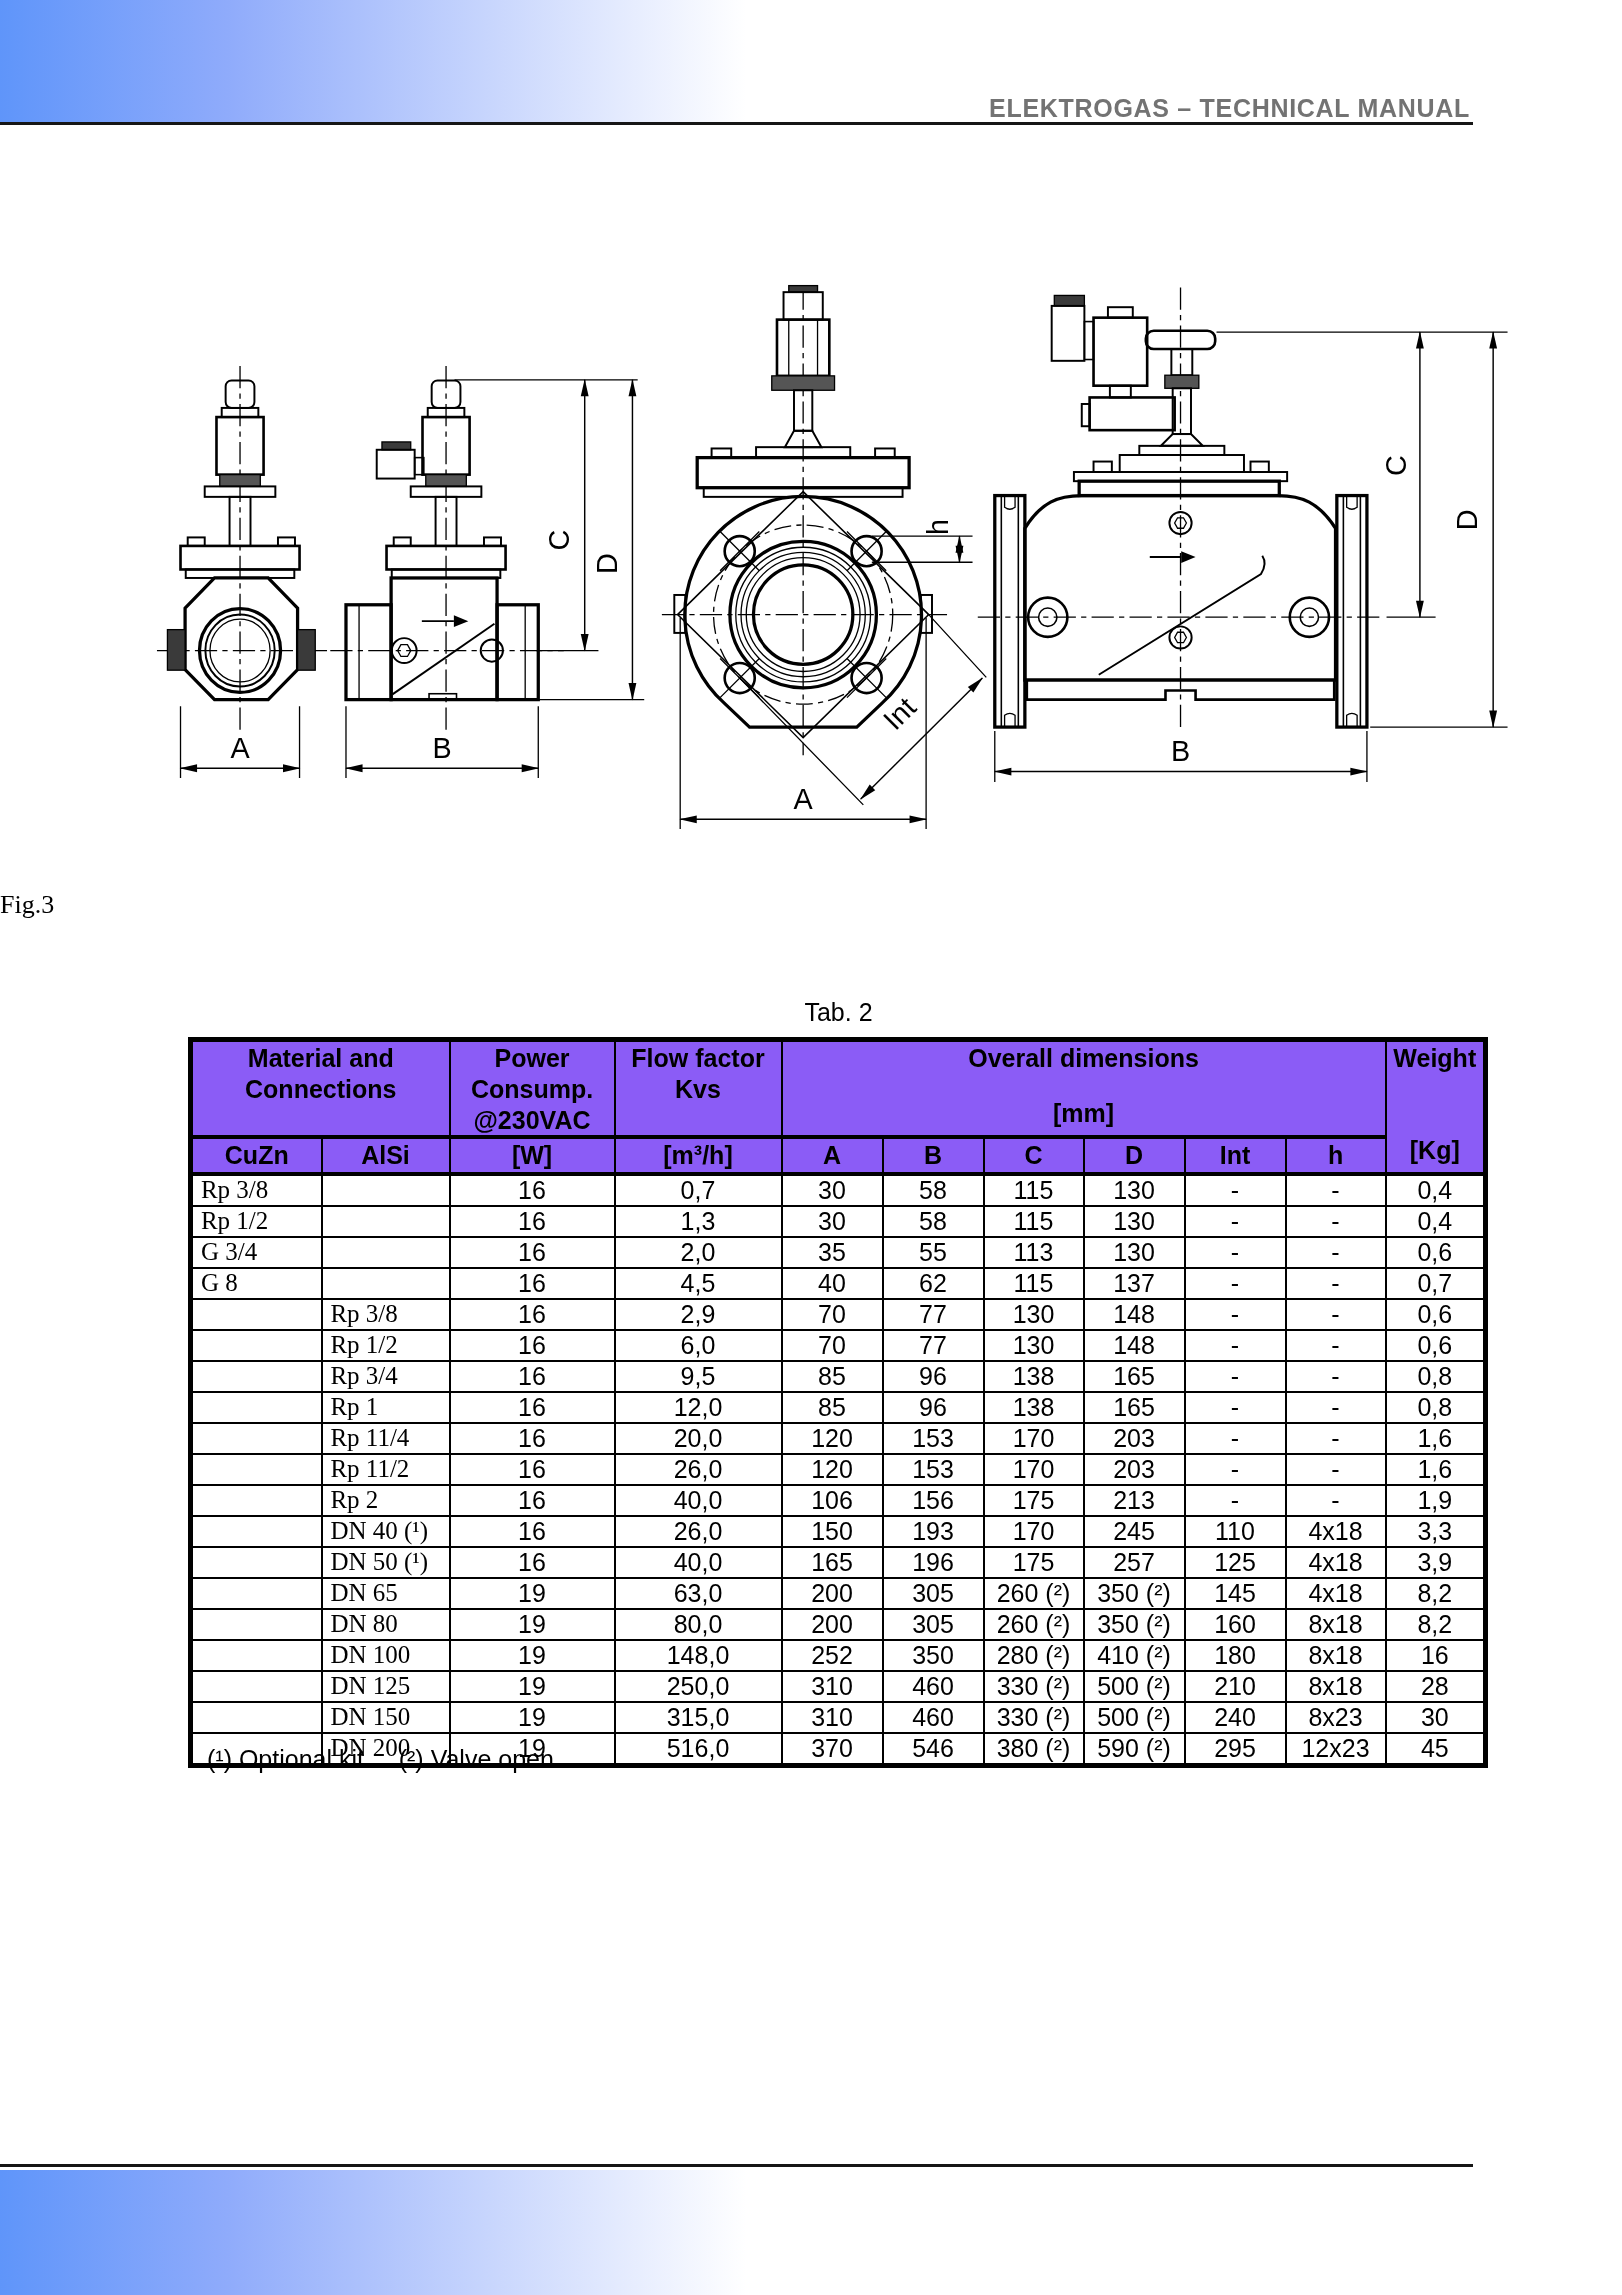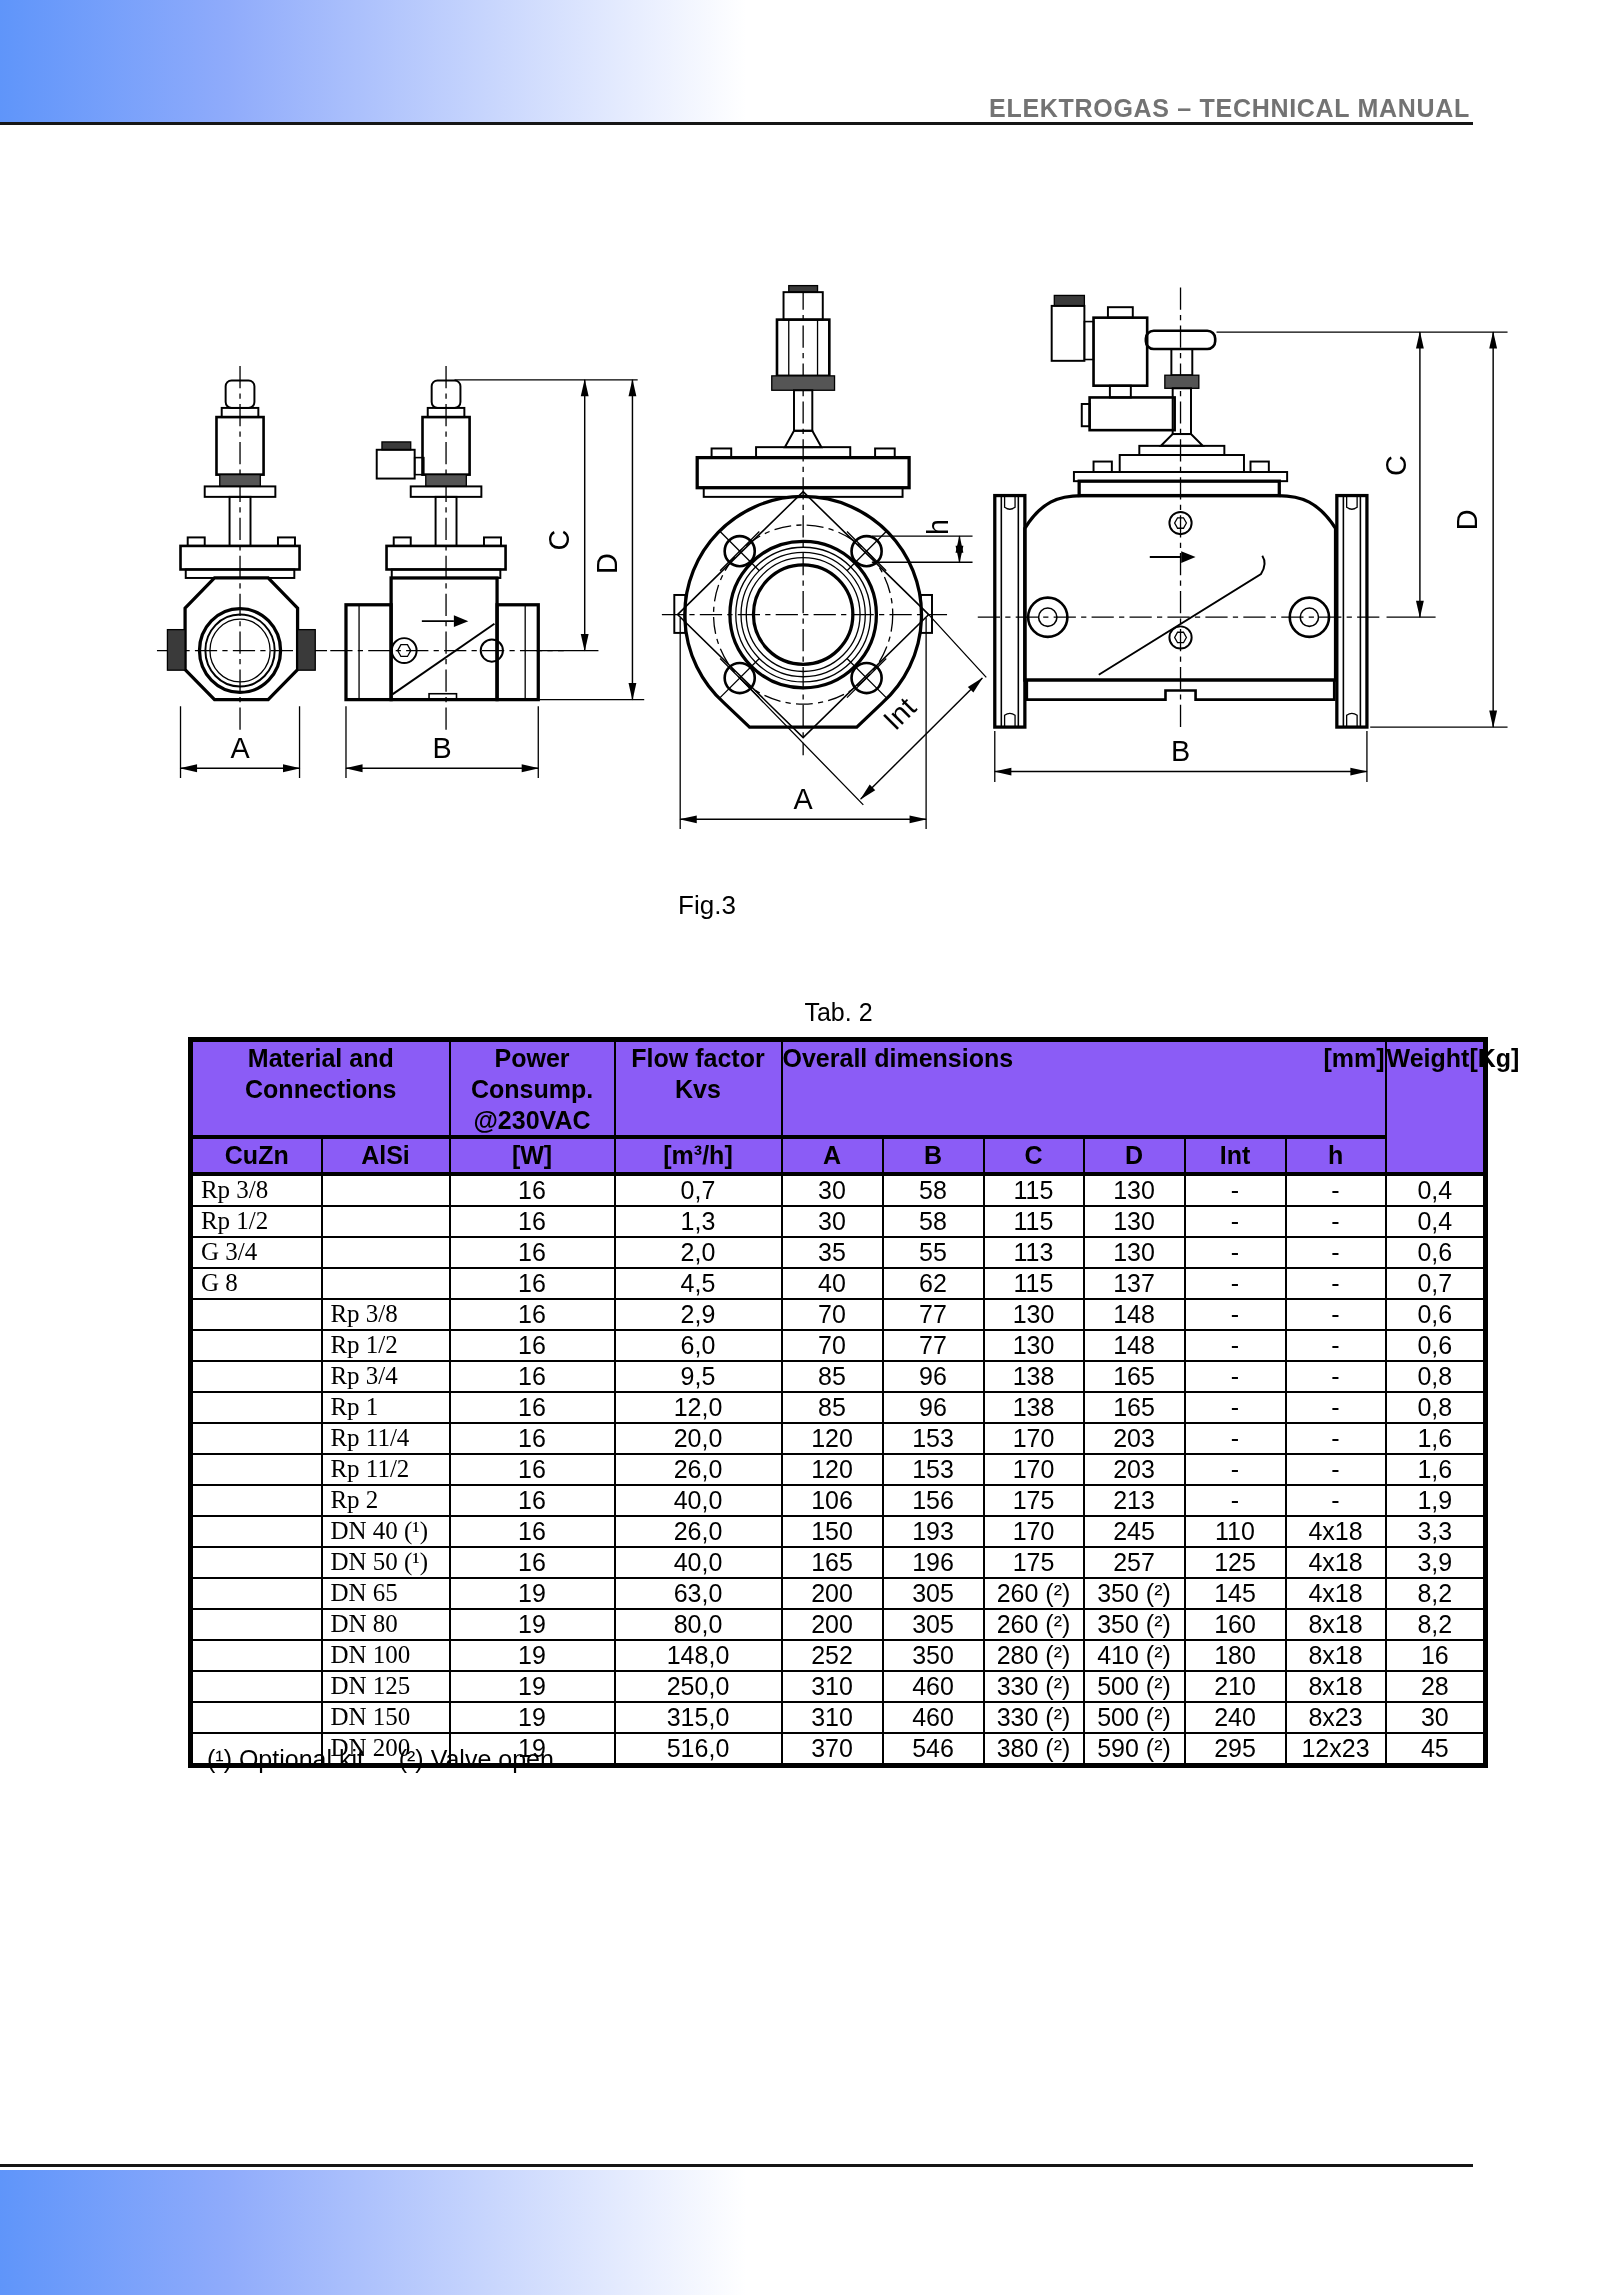--- a/index.html
+++ b/index.html
@@ -12,21 +12,21 @@
   .rule-top    { position:absolute; left:0; top:122px; width:1473px; height:3.3px; background:#161616; }
   .rule-bottom { position:absolute; left:0; top:2164px; width:1473px; height:3.3px; background:#161616; }
   .band-bottom { position:absolute; left:0; top:2170px; width:1622px; height:126px;
                  background:linear-gradient(90deg,#5f95fa 0%,#8fabfb 14%,#ffffff 46%); }
 
   .page-header-title { position:absolute; top:94px; right:152px;
                  font-size:25px; font-weight:bold; color:#737373; letter-spacing:0.7px; }
 
   
   .figure { position:absolute; left:0; top:281px; }
-  .fig-caption { position:absolute; top:890px; left:0; width:1414px; text-align:center; font-size:26px; }
+  .fig-caption { position:absolute; top:890px; left:0; width:1414px; font-size:26px;font-family:Liberation Serif, serif; }
 
   
   .o5   { fill:none; stroke:#000; stroke-width:5; }
   .o4   { fill:none; stroke:#000; stroke-width:4; }
   .o3   { fill:none; stroke:#000; stroke-width:3; }
   .o2   { fill:none; stroke:#000; stroke-width:2.4; }
   .thin { fill:none; stroke:#000; stroke-width:2; }
   .dim  { fill:none; stroke:#000; stroke-width:2.2; }
   .cl   { fill:none; stroke:#000; stroke-width:2; stroke-dasharray:34 8 8 8; }
   .clc  { fill:none; stroke:#000; stroke-width:2; stroke-dasharray:26 8 8 8; }
@@ -37,21 +37,21 @@
 
   
   .tab-label { position:absolute; top:998px; left:190px; width:1297px; text-align:center; font-size:25px; }
   table.spec { position:absolute; left:188px; top:1037px; width:1298px;
                border-collapse:collapse; table-layout:fixed; border:5.2px solid #000; }
   table.spec th { background:#8b5cf6; border:2.6px solid #000; font-size:25px; font-weight:bold;
                   padding:0; text-align:center; }
   table.spec tr.hr1 th { border-bottom:4.6px solid #000; vertical-align:top; height:91px; }
   table.spec tr.hr1 th span { display:block; line-height:29px; padding-top:2px; }
   table.spec tr.hr2 th { height:33px; border-bottom:4.6px solid #000; vertical-align:middle; }
-  .vstack { display:flex; flex-direction:row; justify-content:space-between; height:86px;text-align:center; }
+  .vstack { display:flex; flex-direction:column; justify-content:space-between; height:86px;text-align:center; }
   .vstack span { line-height:29px; padding-top:2px; }
   .vstack.tall { height:123px; padding-bottom:2.6px; }
   table.spec td { border:2.6px solid #000; font-size:25px; text-align:center;
                   padding:0; line-height:1.05; height:29px; background:#fff; }
   table.spec td.c0, table.spec td.c1 { text-align:left; padding-left:7.9px;font-family:Liberation Serif, serif; }
   .footnote { position:absolute; left:191px; top:1745px; font-size:25px;margin-left:16px; }
 </style>
 </head>
 <body>
 

